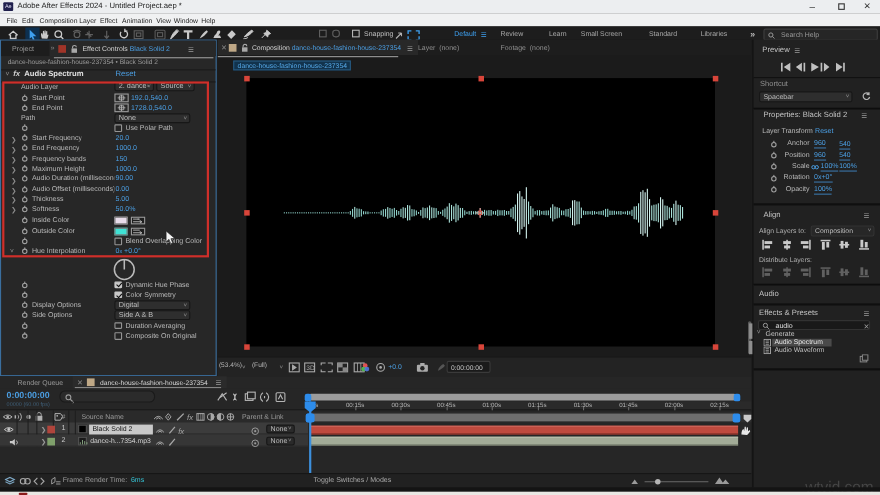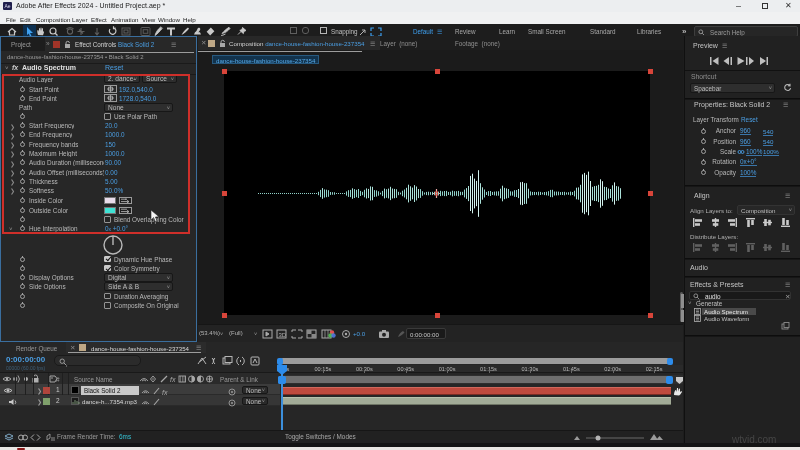--- a/index.html
+++ b/index.html
@@ -632,21 +632,21 @@
 <svg class="abs" style="left:9px;top:278.5px;" width="7" height="7" viewBox="0 0 7 7">
       <rect x="0.5" y="0.5" width="6" height="6" fill="none" stroke="#b0b0b0" stroke-width="0.8"></rect>
       <path d="M2 2 h3 M2 3.5 h3 M2 5 h3" stroke="#b0b0b0" stroke-width="0.7"></path>
     </svg>
 <div class="t" style="left:19px;top:278.5px;font-size:6.2px;color:#c0c0c0;">Audio Waveform</div>
 <svg class="abs" style="left:96px;top:286px;" width="9" height="8" viewBox="0 0 9 8">
       <rect x="1" y="2" width="6" height="5" fill="none" stroke="#8a8a8a" stroke-width="0.9"></rect>
       <rect x="3" y="0.5" width="5" height="5" fill="#212121" stroke="#8a8a8a" stroke-width="0.9"></rect>
     </svg>
 <div class="abs" style="left:0;top:299px;width:116px;height:2px;background:#161616;border-top:1px solid #0d0d0d;"></div>
-<div class="t" style="left:47px;top:398px;font-size:10px;color:#454545;">wtvid.com</div>
+<div class="t" style="left:47px;top:398px;font-size:14px;color:#454545;">wtvid.com</div>
 </div>
 <div class="abs" style="left:681px;top:294px;width:3px;height:14px;background:#8f8f8f;"></div>
 <div class="abs" style="left:681px;top:310px;width:3px;height:12px;background:#8f8f8f;"></div>
 <div class="abs" style="left:0;top:342px;width:683px;height:101px;background:#262626;">
 <div class="t" style="left:16px;top:2.5px;font-size:6.3px;color:#9a9a9a;">Render Queue</div>
 <div class="abs" style="left:66px;top:0;width:140px;height:11px;background:#2b2b2b;"></div>
 <div class="t" style="left:70px;top:2px;font-size:6.5px;color:#8a8a8a;">✕</div>
 <div class="abs" style="left:79px;top:2px;width:7px;height:7px;background:#bfa886;"></div>
 <div class="t" style="left:91px;top:2.5px;font-size:6.1px;color:#d8d8d8;">dance-house-fashion-house-237354</div>
 <div class="t" style="left:196px;top:2px;font-size:6px;color:#9a9a9a;">☰</div>

